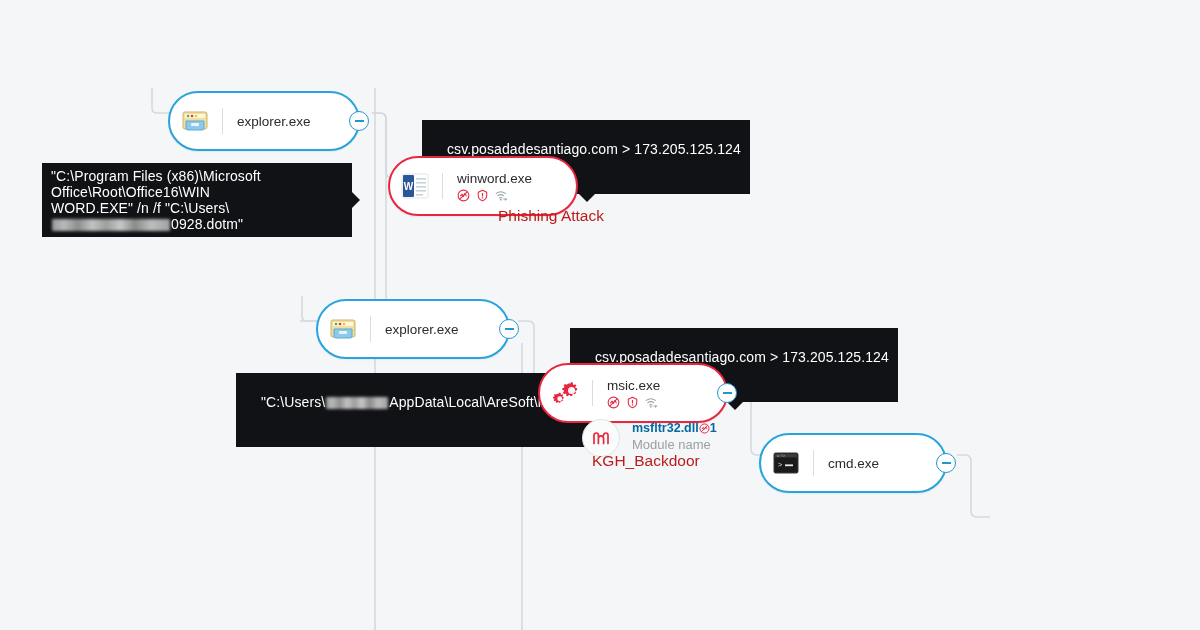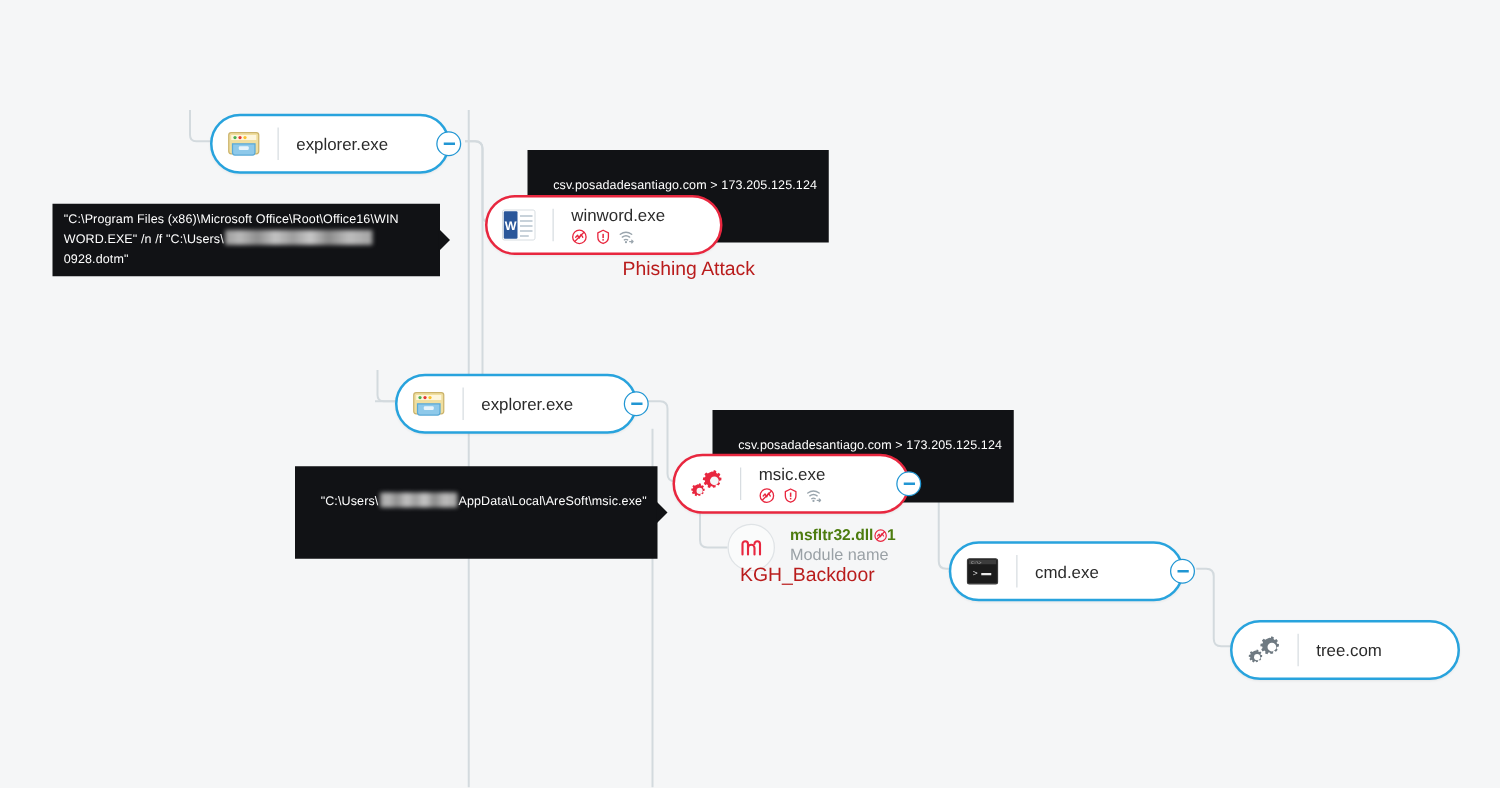--- a/index.html
+++ b/index.html
@@ -13,21 +13,21 @@
   }
   #canvas { position:absolute; inset:0; }
   svg.links { position:absolute; left:0; top:0; width:1200px; height:630px; pointer-events:none; }
 
   
   .node {
     position:absolute;
     display:flex; align-items:center;
     background:#ffffff;
     border-radius:999px;
-    height:48px;
+    height:60px;
     padding:0 18px 0 10px;
     box-shadow:0 1px 2px rgba(0,0,0,.06);
   }
   .node.blue   { border:2px solid #28a3dd; }
   .node.red    { border:2px solid #e8273f; }
 
   .node .ico {
     width:30px; height:30px; flex:0 0 30px;
     display:flex; align-items:center; justify-content:center;
   }
@@ -46,21 +46,21 @@
     width:20px; height:20px; border-radius:50%;
     background:#ffffff; border:1.6px solid #2196d3;
     display:flex; align-items:center; justify-content:center;
   }
   .collapse i { display:block; width:9px; height:1.6px; background:#2196d3; }
 
   
   .tip {
     position:absolute;
     background:#111215; color:#ffffff;
-    font-size:10px; line-height:16px;
+    font-size:14px; line-height:16px;
     padding:5px 9px;
     white-space:pre;
     letter-spacing:.1px;
   }
   .tip .redact {
     display:inline-block; vertical-align:-2px;
     height:12px;
     background:linear-gradient(90deg,#9a9a9a 0%,#b9b9b9 10%,#8e8e8e 22%,#c3c3c3 34%,#9d9d9d 46%,#c8c8c8 58%,#8a8a8a 70%,#bdbdbd 84%,#a2a2a2 100%);
     filter:blur(1.6px);
     border-radius:1px;
@@ -88,21 +88,21 @@
   
   .module { position:absolute; display:flex; align-items:flex-start; }
   .module .mcircle {
     width:38px; height:38px; border-radius:50%;
     border:1px solid #dfe3e6; background:#fafbfb;
     display:flex; align-items:center; justify-content:center;
     flex:0 0 38px;
   }
   .module .mtext { margin-left:12px; padding-top:2px; }
   .module .mname {
-    font-size:12.5px; color:#4d7c0f; font-weight:bold; white-space:nowrap;
+    font-size:12.5px; color:#0369a1; font-weight:bold; white-space:nowrap;
     display:flex; align-items:center; gap:0;
   }
   .module .mlabel { font-size:13px; color:#9aa1a6; margin-top:1px; }
 
   
   .bdg { display:block; }
 
   
   .folder { display:block; }
 </style>
@@ -330,32 +330,14 @@
     </span>
     <span class="sep"></span>
     <span class="body">
       <span class="pname">cmd.exe</span>
     </span>
     <span class="collapse">
       <i></i>
     </span>
   </div>
 
-  <div class="node blue" style="left:984px; top:496px; width:184px;">
-    <span class="ico">
-      <svg width="30" height="28" viewBox="0 0 30 28" xmlns="http://www.w3.org/2000/svg">
-        <g fill="#6f7a82">
-          <path d="M19.5 4.2 l1.1 .25 .55 -1.45 1.9 .72 -.2 1.53 .95 .7 1.35 -.76 1.18 1.63 -1.05 1.13 .35 1.1 1.53 .2 -.1 2.02 -1.5 .3 -.42 1.07 .98 1.2 -1.35 1.5 -1.37 -.7 -.98 .62 .12 1.53 -1.97 .5 -.78 -1.33 -1.13 .03 -.68 1.38 -1.88 -.65 .27 -1.5 -.9 -.74 -1.4 .66 -1.1 -1.7 1.1 -1.07 -.3 -1.1 -1.52 -.28 .22 -2 1.52 -.22 .47 -1.05 -.93 -1.23 1.42 -1.44 1.33 .77 .95 -.58z"></path>
-          <circle cx="21.5" cy="11.6" r="3.5" fill="#ffffff"></circle>
-        </g>
-        <g fill="#6f7a82">
-          <path d="M8.2 14.4 l.8 .18 .4 -1.05 1.37 .52 -.14 1.1 .68 .5 .98 -.55 .85 1.18 -.76 .82 .25 .8 1.1 .14 -.07 1.46 -1.08 .22 -.3 .77 .7 .87 -.97 1.08 -.99 -.5 -.7 .44 .08 1.1 -1.42 .37 -.56 -.96 -.82 .02 -.49 1 -1.35 -.47 .2 -1.08 -.66 -.53 -1 .47 -.8 -1.22 .8 -.78 -.22 -.79 -1.1 -.2 .16 -1.45 1.1 -.16 .34 -.76 -.67 -.88 1.02 -1.04 .96 .55 .69 -.42z"></path>
-          <circle cx="9.7" cy="19.7" r="2.45" fill="#ffffff"></circle>
-        </g>
-      </svg>
-    </span>
-    <span class="sep"></span>
-    <span class="body">
-      <span class="pname">tree.com</span>
-    </span>
-  </div>
 
 </div>
 
 </body></html>

